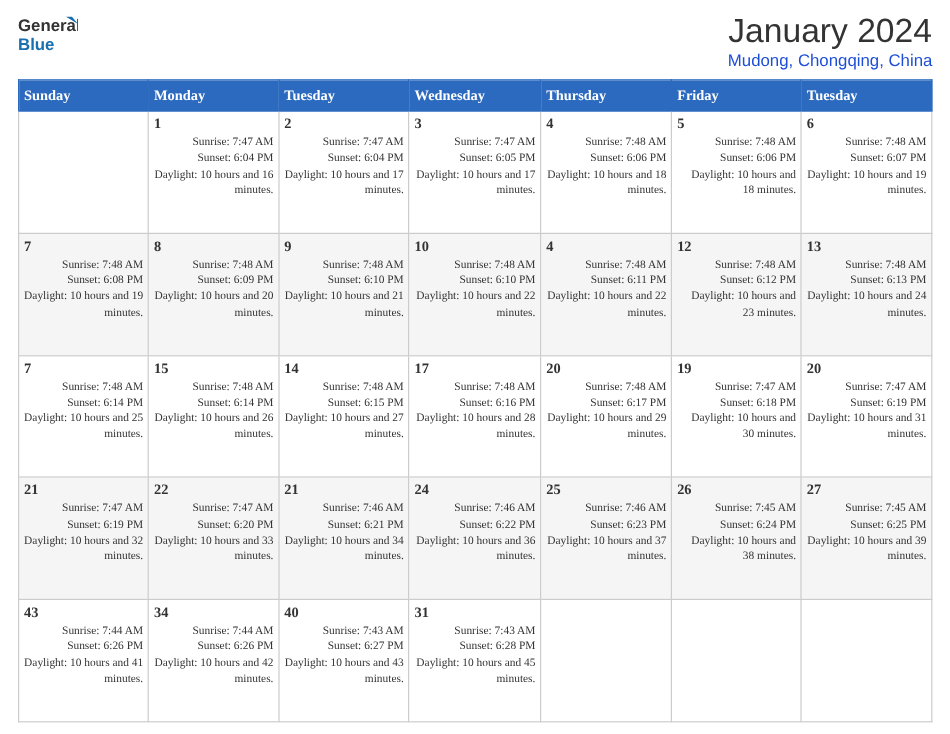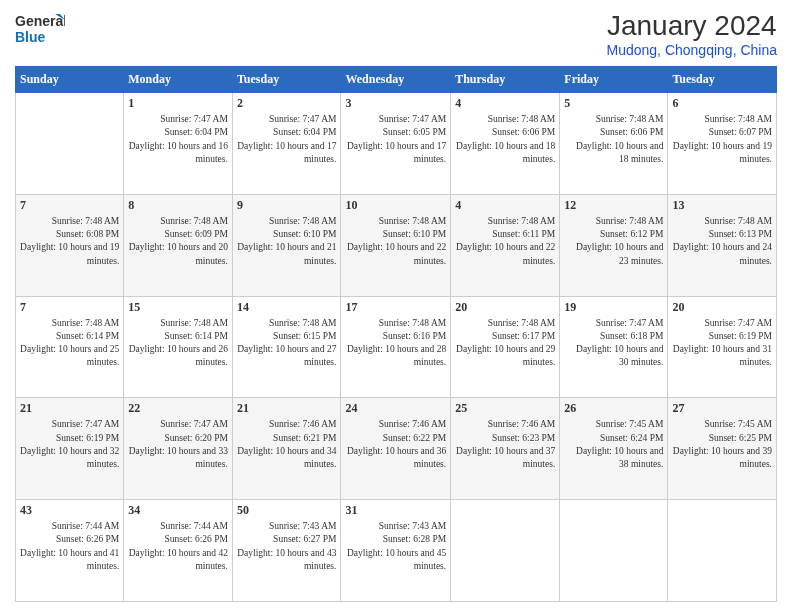--- a/index.html
+++ b/index.html
@@ -234,21 +234,21 @@
         <tr>
           <td>
         <div class="day-number">43</div>
         <div class="day-detail">Sunrise: 7:44 AM<br>Sunset: 6:26 PM<br>Daylight: 10 hours and 41 minutes.</div>
       </td>
           <td>
         <div class="day-number">34</div>
         <div class="day-detail">Sunrise: 7:44 AM<br>Sunset: 6:26 PM<br>Daylight: 10 hours and 42 minutes.</div>
       </td>
           <td>
-        <div class="day-number">50</div>
+        <div class="day-number">40</div>
         <div class="day-detail">Sunrise: 7:43 AM<br>Sunset: 6:27 PM<br>Daylight: 10 hours and 43 minutes.</div>
       </td>
           <td>
         <div class="day-number">31</div>
         <div class="day-detail">Sunrise: 7:43 AM<br>Sunset: 6:28 PM<br>Daylight: 10 hours and 45 minutes.</div>
       </td>
           <td class="empty-cell"></td>
           <td class="empty-cell"></td>
           <td class="empty-cell"></td>
         </tr>

